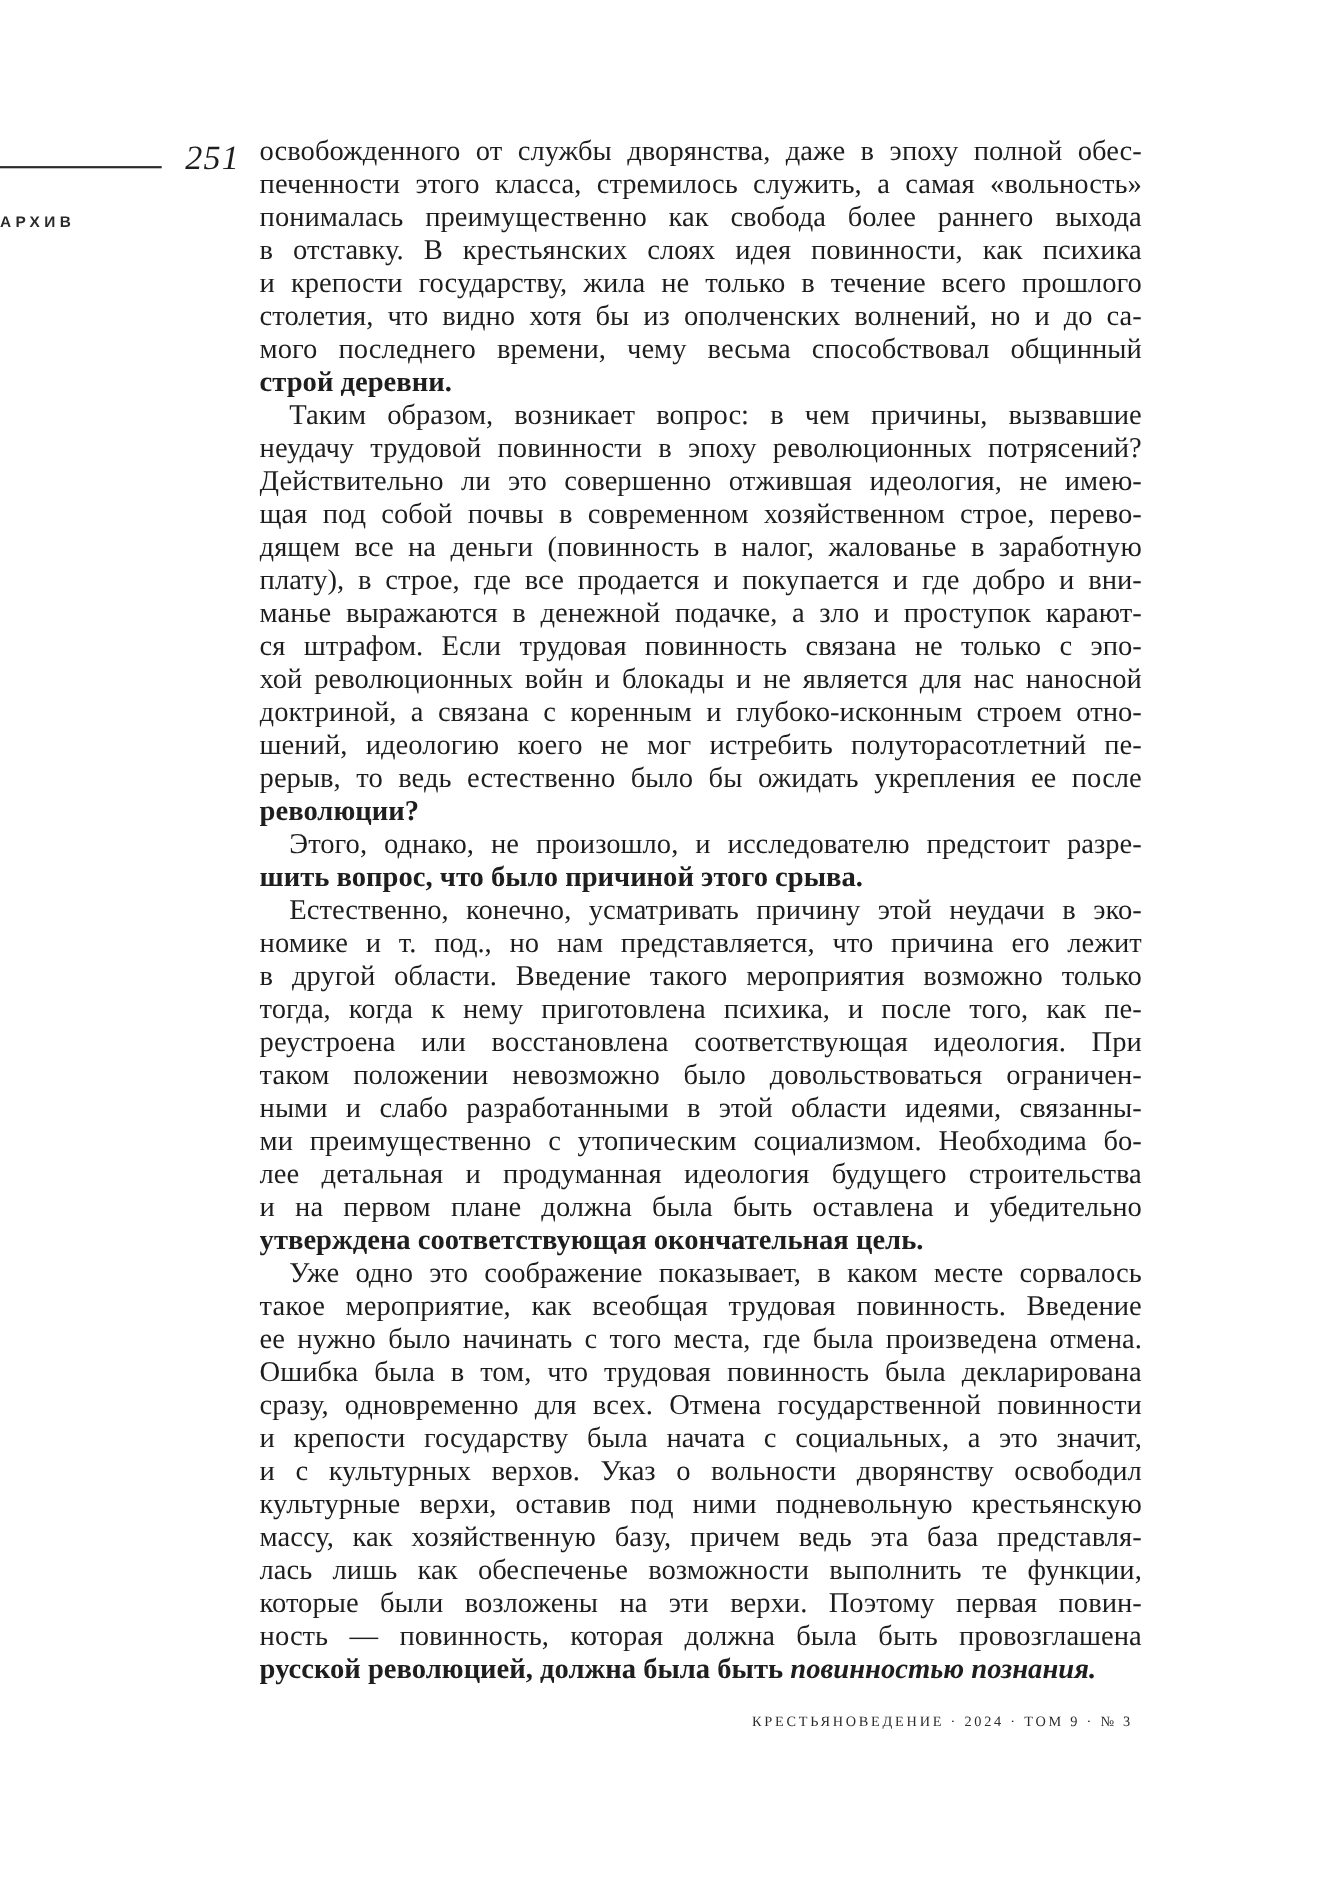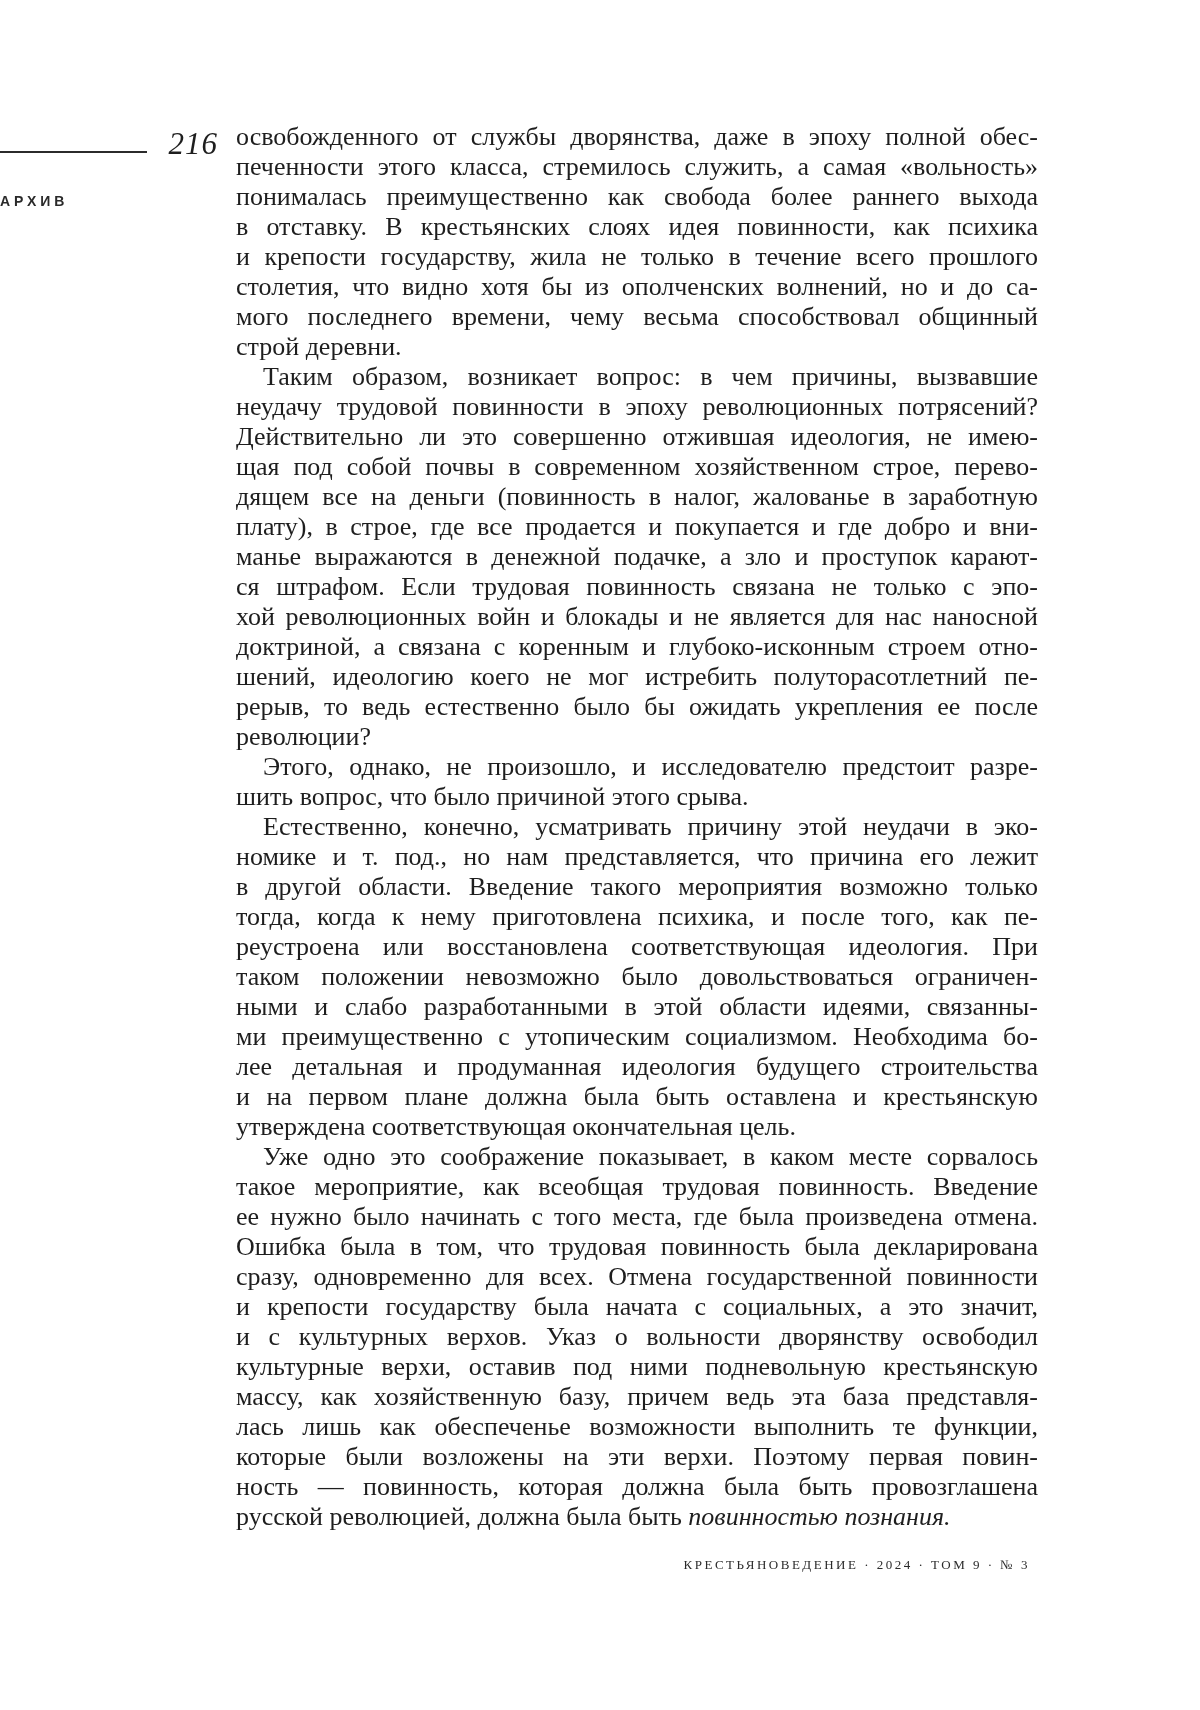--- a/index.html
+++ b/index.html
@@ -63,20 +63,21 @@
   .line{
     height:30px;
     overflow:hidden;
     text-align:justify;
     text-align-last:justify;
     -moz-text-align-last:justify;
     white-space:normal;
   }
   .line.last{
     text-align-last:left;
+    font-weight:bold;
     -moz-text-align-last:left;
   }
   .para.indent .line:first-child{
     padding-left:27px;
   }
   .it{font-style:italic;}
   
   .footer{
     position:absolute;
     left:228px;
@@ -88,21 +89,21 @@
     letter-spacing:2.5px;
     margin-right:16px;
     color:#2a2a2a;
   }
 </style>
 </head>
 <body>
 
 <div class="page">
   <div class="margin-rule"></div>
-  <div class="page-number">216</div>
+  <div class="page-number">251</div>
   <div class="section-label">АРХИВ</div>
   <div class="article">
       <div class="para">
         <div class="line">освобожденного от службы дворянства, даже в эпоху полной обес-</div>
         <div class="line">печенности этого класса, стремилось служить, а самая «вольность»</div>
         <div class="line">понималась преимущественно как свобода более раннего выхода</div>
         <div class="line">в отставку. В крестьянских слоях идея повинности, как психика</div>
         <div class="line">и крепости государству, жила не только в течение всего прошлого</div>
         <div class="line">столетия, что видно хотя бы из ополченских волнений, но и до са-</div>
         <div class="line">мого последнего времени, чему весьма способствовал общинный</div>
@@ -130,21 +131,21 @@
       <div class="para indent">
         <div class="line">Естественно, конечно, усматривать причину этой неудачи в эко-</div>
         <div class="line">номике и т. под., но нам представляется, что причина его лежит</div>
         <div class="line">в другой области. Введение такого мероприятия возможно только</div>
         <div class="line">тогда, когда к нему приготовлена психика, и после того, как пе-</div>
         <div class="line">реустроена или восстановлена соответствующая идеология. При</div>
         <div class="line">таком положении невозможно было довольствоваться ограничен-</div>
         <div class="line">ными и слабо разработанными в этой области идеями, связанны-</div>
         <div class="line">ми преимущественно с утопическим социализмом. Необходима бо-</div>
         <div class="line">лее детальная и продуманная идеология будущего строительства</div>
-        <div class="line">и на первом плане должна была быть оставлена и крестьянскую</div>
+        <div class="line">и на первом плане должна была быть оставлена и убедительно</div>
         <div class="line last">утверждена соответствующая окончательная цель.</div>
       </div>
       <div class="para indent">
         <div class="line">Уже одно это соображение показывает, в каком месте сорвалось</div>
         <div class="line">такое мероприятие, как всеобщая трудовая повинность. Введение</div>
         <div class="line">ее нужно было начинать с того места, где была произведена отмена.</div>
         <div class="line">Ошибка была в том, что трудовая повинность была декларирована</div>
         <div class="line">сразу, одновременно для всех. Отмена государственной повинности</div>
         <div class="line">и крепости государству была начата с социальных, а это значит,</div>
         <div class="line">и с культурных верхов. Указ о вольности дворянству освободил</div>

